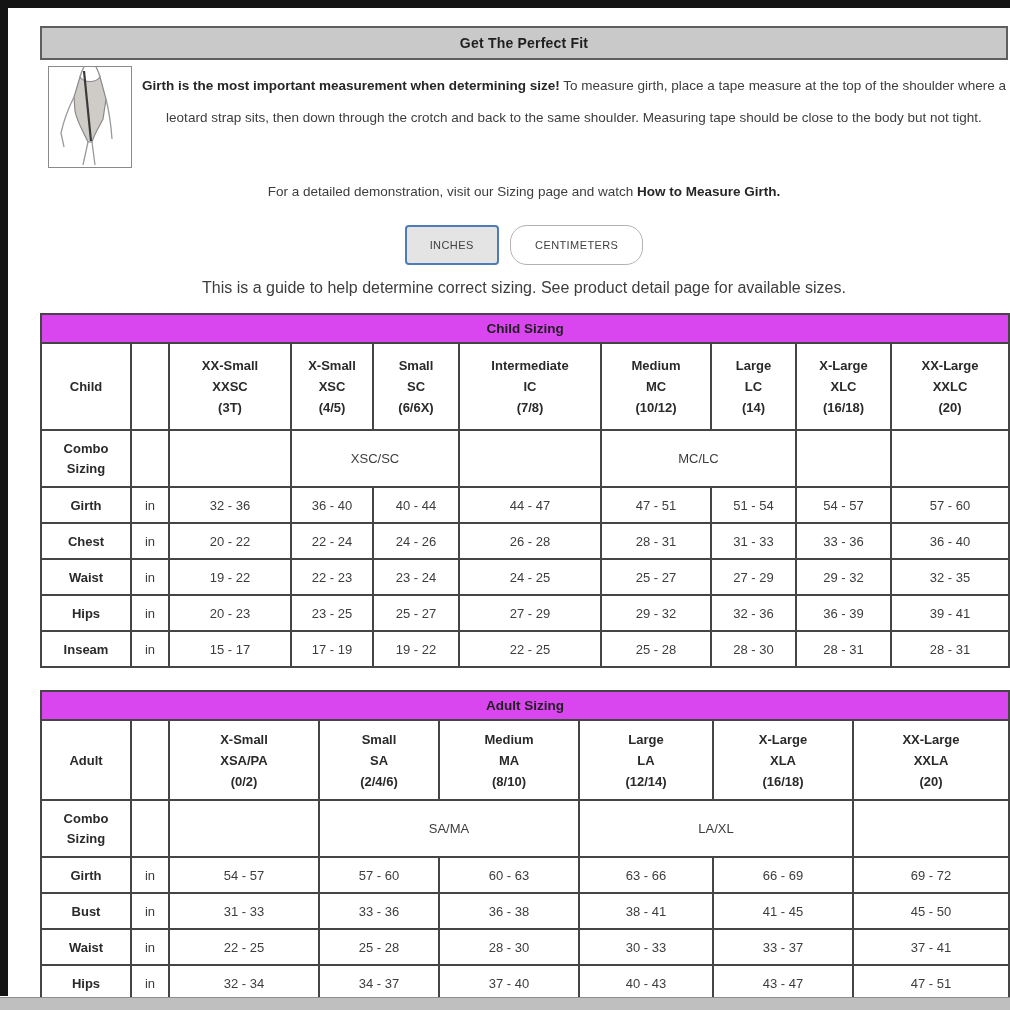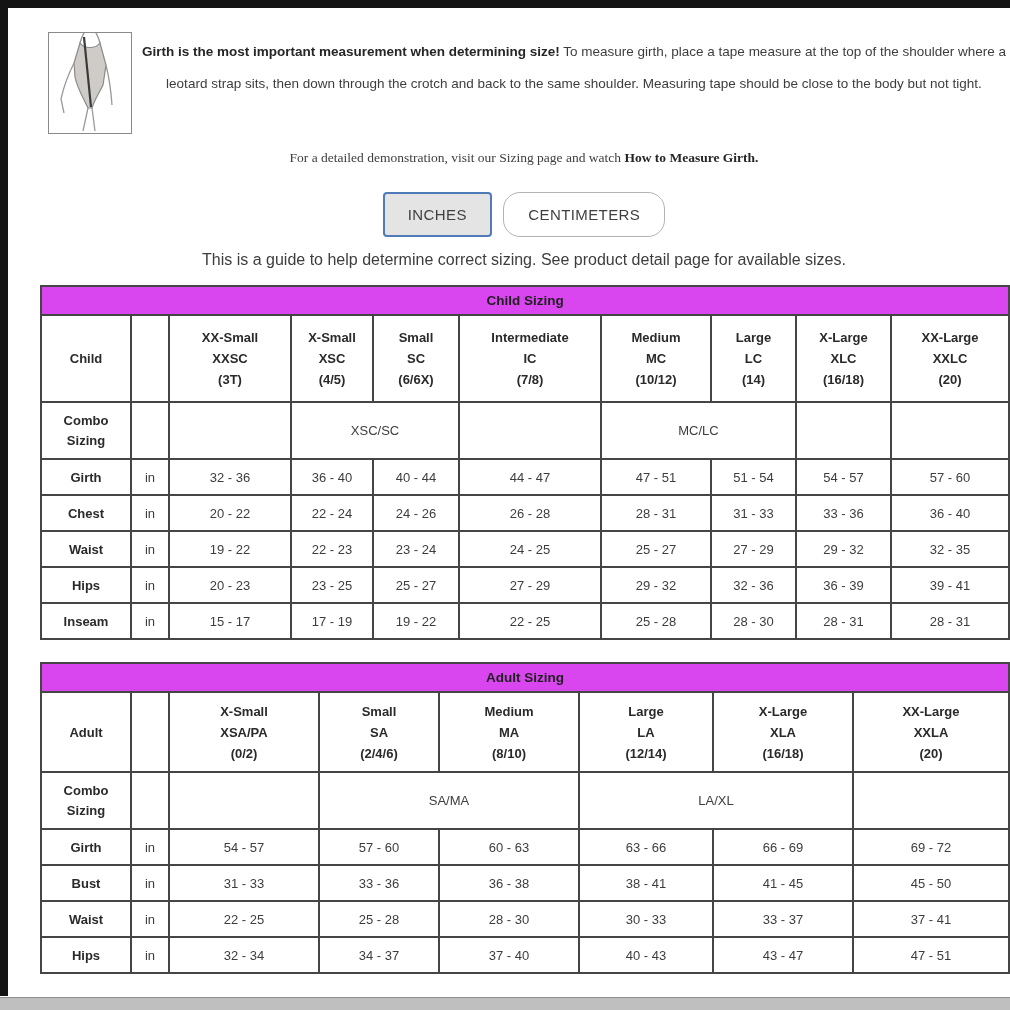--- a/index.html
+++ b/index.html
@@ -24,25 +24,25 @@
   .figure-box {
     position:absolute; left:8px; top:0; width:82px; height:100px;
     border:1px solid #8a8a8a; background:#fff; overflow:hidden;
   }
   .intro-text {
     margin:0 0 0 100px; padding-top:4px;
     text-align:center; font-size:13.5px; line-height:32px; color:#3d3d3d;
   }
   .intro-text b, .demo-line b { color:#262626; }
 
-  .demo-line { text-align:center; font-size:13.5px; margin:16px 0 0;font-family:Liberation Serif, serif; }
+  .demo-line { text-align:center; font-size:13.5px; margin:16px 0 0; }
 
   .unit-buttons { text-align:center; margin-top:26px; }
   .unit-buttons button {
-    font-family:"Liberation Sans", sans-serif; font-size:15px; color:#3f3f3f;
+    font-family:"Liberation Sans", sans-serif; font-size:11px; color:#3f3f3f;
     letter-spacing:0.4px; cursor:pointer; vertical-align:middle;
     background:#ffffff; border:1px solid #b3b3b3; padding:13px 24px; border-radius:2px;
   }
   .unit-buttons button.selected {
     background:#e4e4e4; border:2px solid #4f7cb8; padding:12px 23px; border-radius:4px;
   }
   .unit-buttons button + button { margin-left:7px;border-radius:17px; }
 
   .note { text-align:center; font-size:16px; margin:14px 0 0; color:#3d3d3d; }
 
@@ -67,20 +67,21 @@
 </style>
 </head>
 <body>
 
 <div class="frame-top"></div>
 <div class="frame-left"></div>
 <div class="frame-bottom"></div>
 
 <div class="page">
 
+  <div class="title-bar">Get The Perfect Fit</div>
 
   <div class="intro">
     <div class="figure-box">
       <svg width="80" height="98" viewBox="0 0 80 98">
         <path d="M31 10 Q33 3 36 -2" stroke="#9a9a9a" fill="none" stroke-width="1.4"></path>
         <path d="M51 10 Q49 3 46 -2" stroke="#9a9a9a" fill="none" stroke-width="1.4"></path>
         <path d="M31 10 C35 16 47 16 51 10 L57 32 L54 52 C49 62 45 68 43 75 L39 75 C34 64 28 55 26 44 L25 30 Z" fill="#cfccc8" stroke="#8a8a8a" stroke-width="1.2"></path>
         <path d="M25 30 C20 40 15 52 12 66 L15 80" stroke="#9a9a9a" fill="none" stroke-width="1.3"></path>
         <path d="M57 32 C60 44 62 58 63 72" stroke="#9a9a9a" fill="none" stroke-width="1.3"></path>
         <path d="M39 75 L34 98 M43 75 L46 98" stroke="#9a9a9a" fill="none" stroke-width="1.3"></path>

